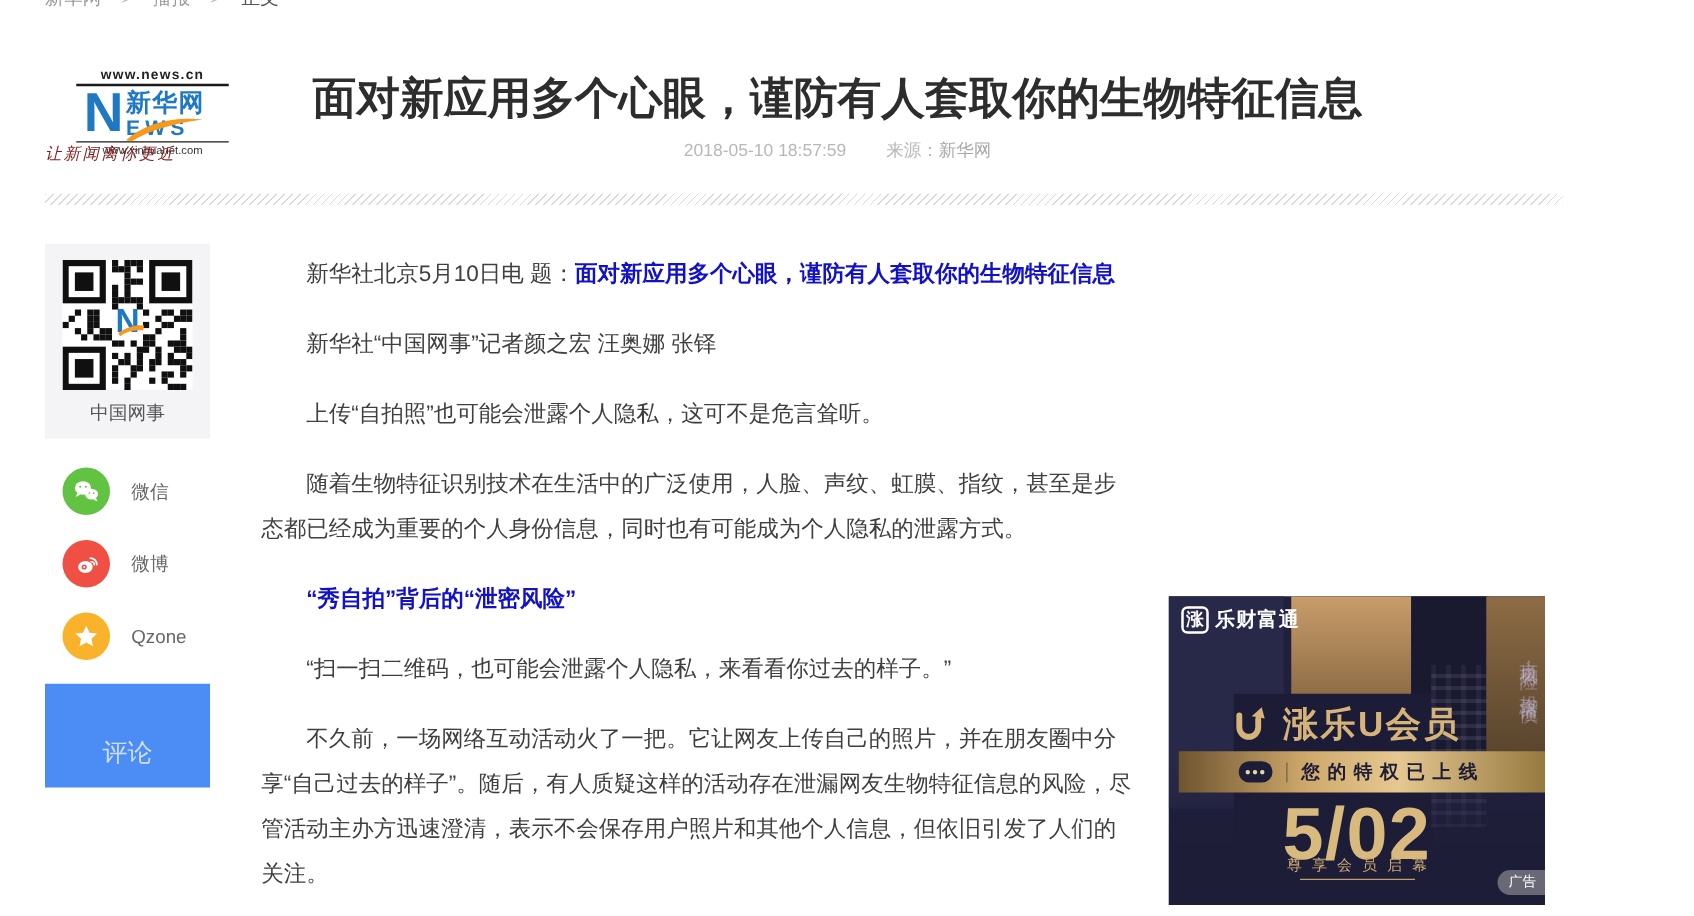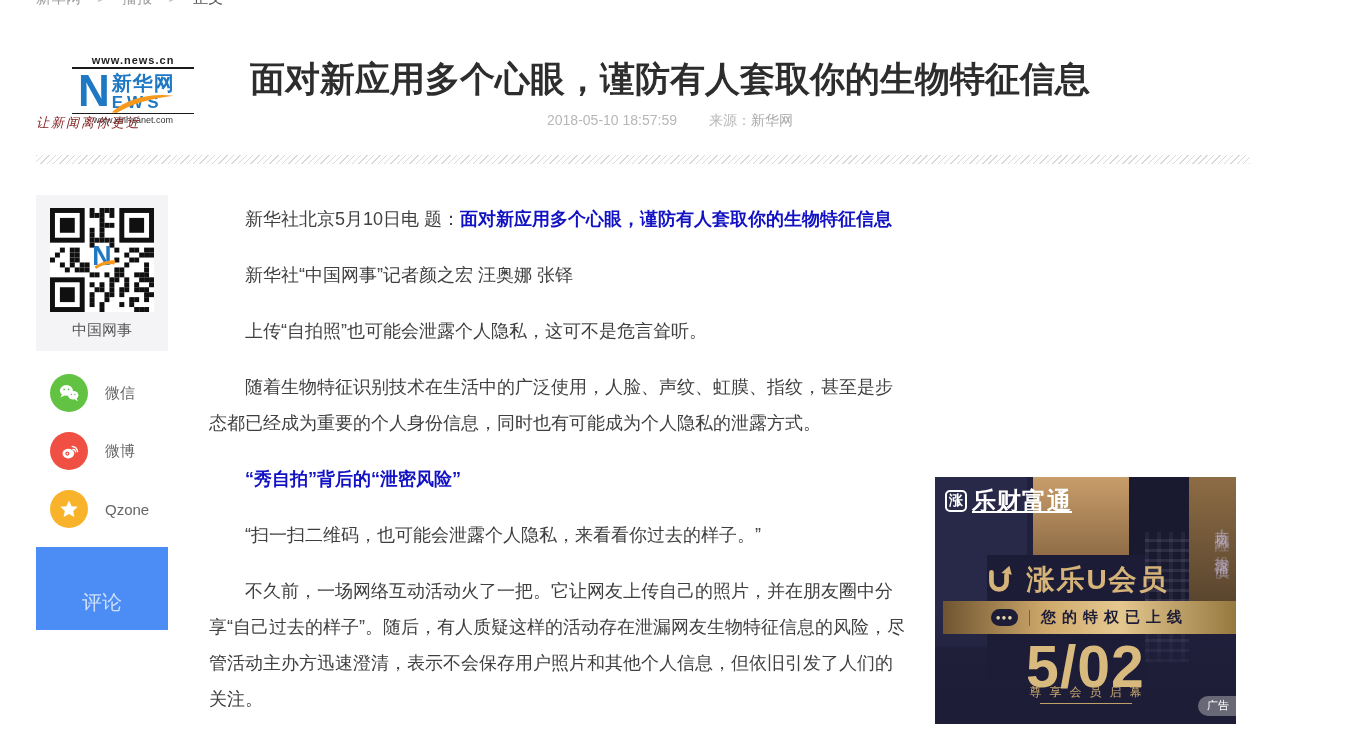--- a/index.html
+++ b/index.html
@@ -9,21 +9,21 @@
     overflow:hidden; font-family:"Liberation Sans", sans-serif; color:#3f3f3f;
   }
 
   
   .breadcrumb { position:absolute; top:-11px; left:36px; font-size:15px; color:#9a9a9a; white-space:nowrap; }
   .breadcrumb .bc-item { margin-right:12px; cursor:pointer; }
   .breadcrumb .sep { margin-right:12px; color:#bbb; }
   .breadcrumb .cur { color:#555; }
 
   
-  .logo { position:absolute; left:72px; top:54px; width:122px; cursor:pointer; display:block; text-decoration:none; }
+  .logo { position:absolute; left:61px; top:54px; width:122px; cursor:pointer; display:block; text-decoration:none; }
   .logo-top { font-size:11px; font-weight:bold; color:#222; letter-spacing:1px; text-align:center;
               border-bottom:2px solid #1a1a1a; padding-bottom:1px; }
   .logo-mid { position:relative; display:flex; align-items:flex-start; padding:2px 0 1px 6px; }
   .logo-n { font-size:44px; line-height:40px; font-weight:bold; color:#1e78c4; }
   .logo-col { display:flex; flex-direction:column; margin-left:2px; margin-top:1px; }
   .logo-cn { font-size:20px; font-weight:bold; color:#1e78c4; letter-spacing:1px; line-height:22px; }
   .logo-ews { font-size:17px; font-weight:bold; color:#1e78c4; letter-spacing:4px; line-height:18px; }
   .swoosh { position:absolute; left:36px; top:23px; width:70px; height:22px; }
   .logo-bottom { font-size:9px; color:#333; text-align:center; border-top:1px solid #1a1a1a; padding-top:1px; }
   .slogan { position:absolute; left:36px; top:114px; width:180px; font-family:"DejaVu Serif", serif;
@@ -72,21 +72,21 @@
   .b5 { left:52px; top:78px; width:160px; height:125px; background:#1c1c36; }
   .b6 { left:210px; top:55px; width:44px; height:130px;
         background:repeating-linear-gradient(0deg, rgba(230,220,255,.10) 0 3px, transparent 3px 10px),
                    repeating-linear-gradient(90deg, rgba(230,220,255,.06) 0 4px, transparent 4px 12px); }
   .b7 { left:0; bottom:0; width:301px; height:110px;
         background:linear-gradient(180deg, rgba(30,30,58,0), #1d1d38 70%); }
   .ad-logo { position:absolute; left:10px; top:8px; display:flex; align-items:center; gap:5px;
              color:#fff; font-weight:bold; z-index:3; }
   .ad-logo-box { width:22px; height:22px; border:2px solid #fff; border-radius:5px; font-size:14px;
                  display:flex; align-items:center; justify-content:center; }
-  .ad-logo-text { font-size:24px; letter-spacing:1px;text-decoration:underline; }
+  .ad-logo-text { font-size:16px; letter-spacing:1px; }
   .ad-main { position:absolute; left:0; right:20px; top:84px; display:flex; align-items:center;
              justify-content:center; gap:10px; z-index:3; }
   .u-icon { width:34px; height:34px; }
   .ad-main-text { font-size:28px; font-weight:bold; color:#d5b379; letter-spacing:2px; }
   .ad-banner { position:absolute; left:8px; right:0; top:124px; height:33px; z-index:3;
                background:linear-gradient(90deg,#6e5430,#cfa96b 35%,#e5c890 60%,#96793f);
                display:flex; align-items:center; justify-content:center; gap:11px; }
   .bubble { min-width:27px; height:17px; background:#1d1d38; border-radius:9px;
             display:flex; align-items:center; justify-content:center;
             font-size:8px; letter-spacing:1px; color:#e8d7ae; }

